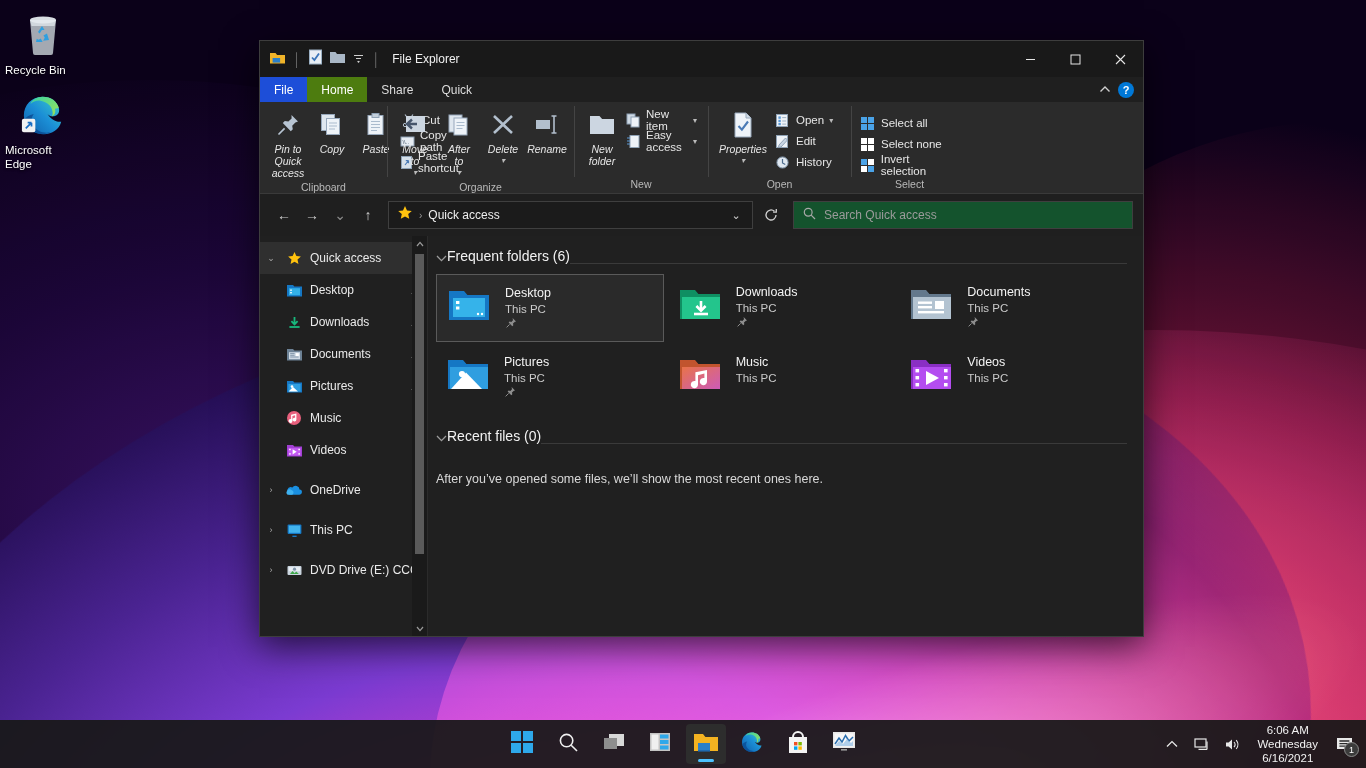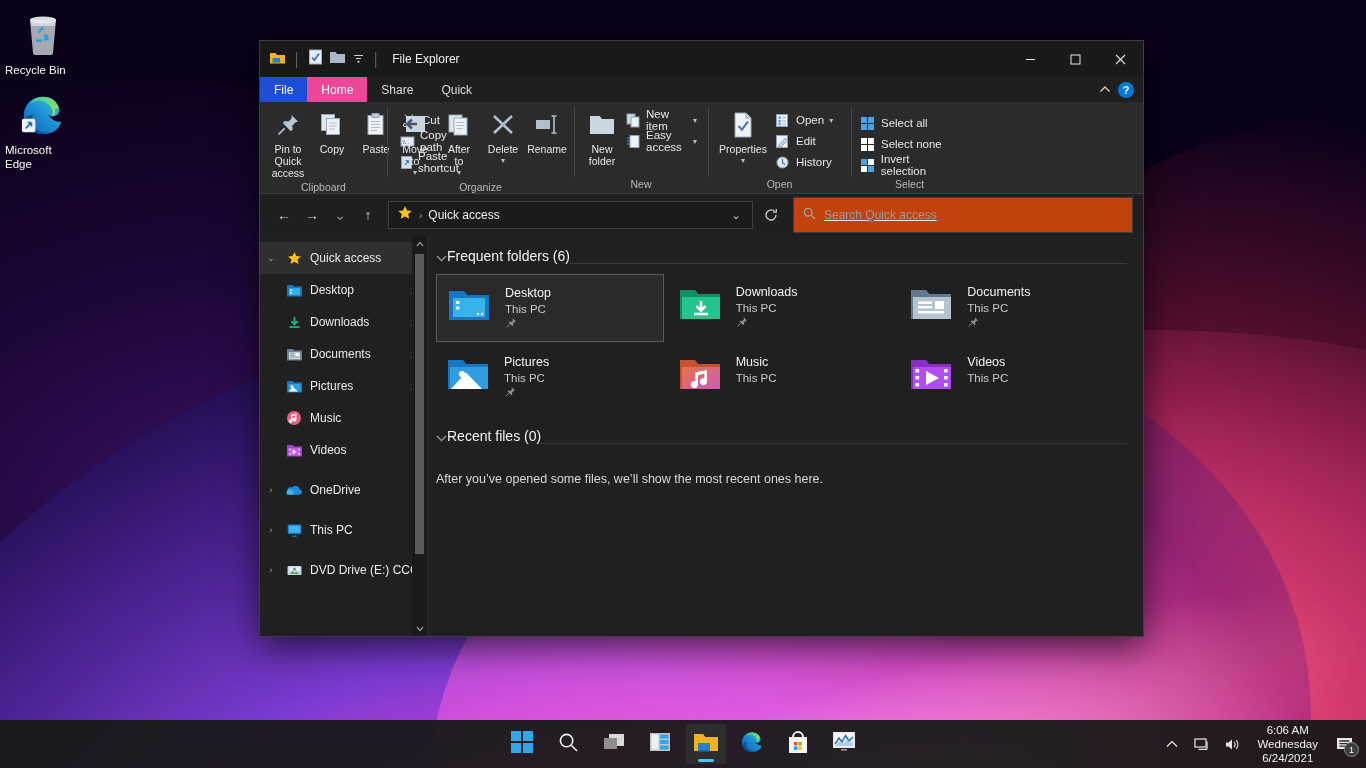--- a/index.html
+++ b/index.html
@@ -72,53 +72,53 @@
   .qat { display: flex; align-items: center; gap: 6px; padding-left: 9px; }
   .qat .sep { color: #6a6a6a; font-size: 13px; margin: 0 1px; }
   .win-title { font-size: 12px; color: #f0f0f0; margin-left: 11px; }
   .wctrls { margin-left: auto; display: flex; height: 36px; }
   .wbtn { width: 45px; display: flex; align-items: center; justify-content: center; color: #e6e6e6; font-size: 12px; }
 
   
   .tabs { height: 25px; display: flex; align-items: stretch; background: #1f1f1f; font-size: 12px; flex: 0 0 25px; position: relative; }
   .tab { padding: 0 14px; display: flex; align-items: center; color: #ddd; }
   .tab.file { background: #1d4ed8; color: #fff; }
-  .tab.active { background: #ec4899; color: #fff; }
+  .tab.active { background: #4d7c0f; color: #fff; }
   .ribbon-tools { margin-left: auto; display: flex; align-items: center; gap: 7px; padding-right: 9px; }
   .help-btn { width: 16px; height: 16px; border-radius: 50%; background: #0078d7; color: #fff;
               font-size: 11px; font-weight: bold; display: flex; align-items: center; justify-content: center; }
 
   
   .ribbon { background: #2b2b2b; height: 92px; display: flex; flex: 0 0 92px; border-bottom: 1px solid #3a3a3a; position: relative; }
   .rgroup { display: flex; flex-direction: column; position: relative; padding: 0 2px; }
   .rgroup > .grow { flex: 1; display: flex; align-items: flex-start; padding: 5px 4px 0; }
   .rgroup .glabel { text-align: center; font-size: 10.5px; color: #b9b9b9; padding-bottom: 3px; }
   .rgroup + .rgroup::before { content:""; position:absolute; left:0; top:4px; bottom:16px; width:1px; background:#444; }
   .big {
     width: auto; min-width: 44px; padding: 2px 6px; display: flex; flex-direction: column;
-    align-items: center; font-size: 10.5px; color: #e6e6e6; line-height: 12px; text-align: center;
+    align-items: center; font-size: 10.5px; color: #e6e6e6; line-height: 12px; text-align: center; font-style: italic;
   }
   .big .ic { height: 32px; display: flex; align-items: center; justify-content: center; margin-bottom: 2px; }
   .stack { display: flex; flex-direction: column; gap: 1px; padding-top: 3px; }
   .small { display: flex; align-items: center; gap: 5px; font-size: 11.5px; color: #e6e6e6; padding: 1px 5px 1px 2px; height: 20px; }
   .small .ic { width: 17px; display: flex; align-items: center; justify-content: center; }
   .caret { font-size: 8px; color: #bbb; }
 
   
   .navbar { height: 42px; display: flex; align-items: center; gap: 0; padding: 0 10px; background: #1f1f1f; flex: 0 0 42px; }
   .navbtn { width: 28px; height: 28px; display: flex; align-items: center; justify-content: center; color: #cfcfcf; font-size: 14px; }
   .navbtn.dim { color: #8a8a8a; }
   .addr { flex: 1; height: 28px; background: #1b1b1b; border: 1px solid #3f3f3f; display: flex; align-items: center;
           padding: 0 4px 0 8px; margin-left: 6px; }
   .crumb { font-size: 12px; color: #eee; }
   .addr .sepc { color: #9a9a9a; font-size: 10px; margin: 0 6px; }
   .addr .right { margin-left: auto; display: flex; align-items: center; }
   .addr-ic { width: 24px; height: 26px; display: flex; align-items: center; justify-content: center; color: #cfcfcf; font-size: 11px; }
-  .searchbox { width: 340px; height: 36px; background: #c2410c; border: 1px solid #3f3f3f;
-               display: flex; align-items: center; gap: 8px; padding: 0 9px; margin-left: 8px; text-decoration: underline; }
+  .searchbox { width: 340px; height: 28px; background: #14532d; border: 1px solid #3f3f3f;
+               display: flex; align-items: center; gap: 8px; padding: 0 9px; margin-left: 8px; }
   .searchbox input { background: transparent; border: 0; outline: none; color: #cfcfcf; font-size: 12px;
                      font-family: "Liberation Sans", sans-serif; width: 100%; }
   .searchbox input::placeholder { color: #9b9b9b; }
 
   
   .wbody { flex: 1; display: flex; min-height: 0; background: #202020; }
   .nav-pane { width: 168px; background: #202020; position: relative; overflow: hidden; border-right: 1px solid #2b2b2b; }
   .navlist { padding-top: 6px; }
   .navrow { height: 32px; display: flex; align-items: center; font-size: 12px; color: #eaeaea; padding-right: 6px; }
   .navrow.sel { background: #2f2f2f; }
@@ -1031,21 +1031,21 @@
     </div>
     <div class="tray-ic">
       <svg width="17" height="15" viewBox="0 0 17 15">
           <path d="M2 5.6 h2.6 L8 2.6 v10 L4.6 9.6 H2z" fill="#e8e8e8"></path>
           <path d="M10 5 a4 4 0 0 1 0 5.2 M12.2 3.2 a7 7 0 0 1 0 8.8" stroke="#e8e8e8" stroke-width="1.1" fill="none"></path>
         </svg>
     </div>
     <div class="clock">
       <div>6:06 AM</div>
       <div>Wednesday</div>
-      <div>6/24/2021</div>
+      <div>6/16/2021</div>
     </div>
     <div class="notif">
       <svg width="19" height="17" viewBox="0 0 19 17">
           <rect x="1" y="2" width="15" height="11" fill="#e8e8e8"></rect>
           <g stroke="#2b2b2b" stroke-width="1.3">
             <path d="M3.4 5 h10 M3.4 7.6 h10 M3.4 10.2 h6"></path>
           </g>
         </svg>
       <span class="badge">1</span>
     </div>

